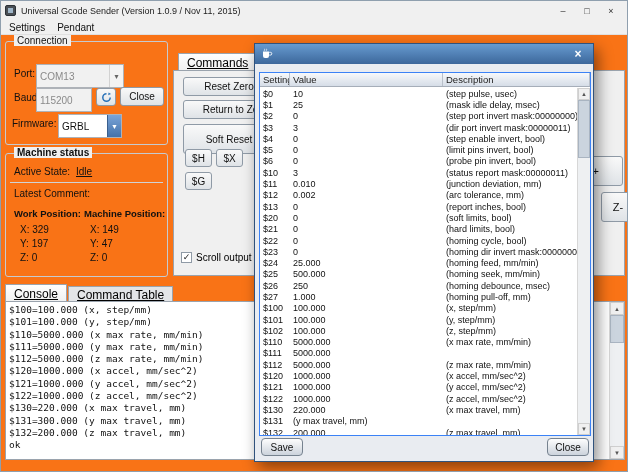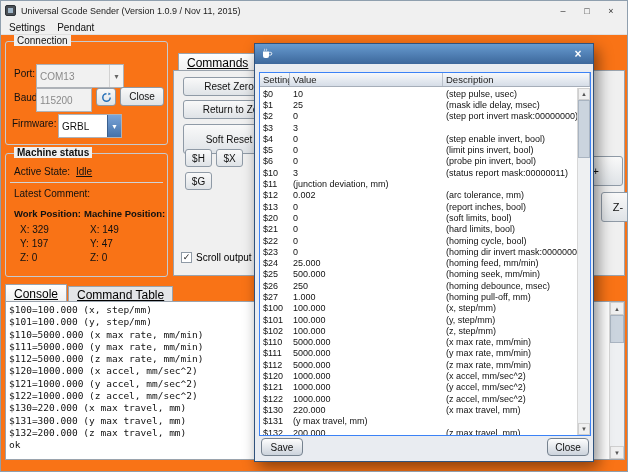--- a/index.html
+++ b/index.html
@@ -210,20 +210,21 @@
 
           <div class="tbl-row">
             <span class="col-setting">$2</span>
             <span class="col-value">0</span>
             <span class="col-desc">(step port invert mask:00000000)</span>
           </div>
 
           <div class="tbl-row">
             <span class="col-setting">$3</span>
             <span class="col-value">3</span>
+            <span class="col-desc">(dir port invert mask:00000011)</span>
           </div>
 
           <div class="tbl-row">
             <span class="col-setting">$4</span>
             <span class="col-value">0</span>
             <span class="col-desc">(step enable invert, bool)</span>
           </div>
 
           <div class="tbl-row">
             <span class="col-setting">$5</span>
@@ -238,20 +239,21 @@
           </div>
 
           <div class="tbl-row">
             <span class="col-setting">$10</span>
             <span class="col-value">3</span>
             <span class="col-desc">(status report mask:00000011)</span>
           </div>
 
           <div class="tbl-row">
             <span class="col-setting">$11</span>
+            <span class="col-value">0.010</span>
             <span class="col-desc">(junction deviation, mm)</span>
           </div>
 
           <div class="tbl-row">
             <span class="col-setting">$12</span>
             <span class="col-value">0.002</span>
             <span class="col-desc">(arc tolerance, mm)</span>
           </div>
 
           <div class="tbl-row">
@@ -328,21 +330,20 @@
 
           <div class="tbl-row">
             <span class="col-setting">$110</span>
             <span class="col-value">5000.000</span>
             <span class="col-desc">(x max rate, mm/min)</span>
           </div>
 
           <div class="tbl-row">
             <span class="col-setting">$111</span>
             <span class="col-value">5000.000</span>
-            <span class="col-desc">(y max rate, mm/min)</span>
           </div>
 
           <div class="tbl-row">
             <span class="col-setting">$112</span>
             <span class="col-value">5000.000</span>
             <span class="col-desc">(z max rate, mm/min)</span>
           </div>
 
           <div class="tbl-row">
             <span class="col-setting">$120</span>

